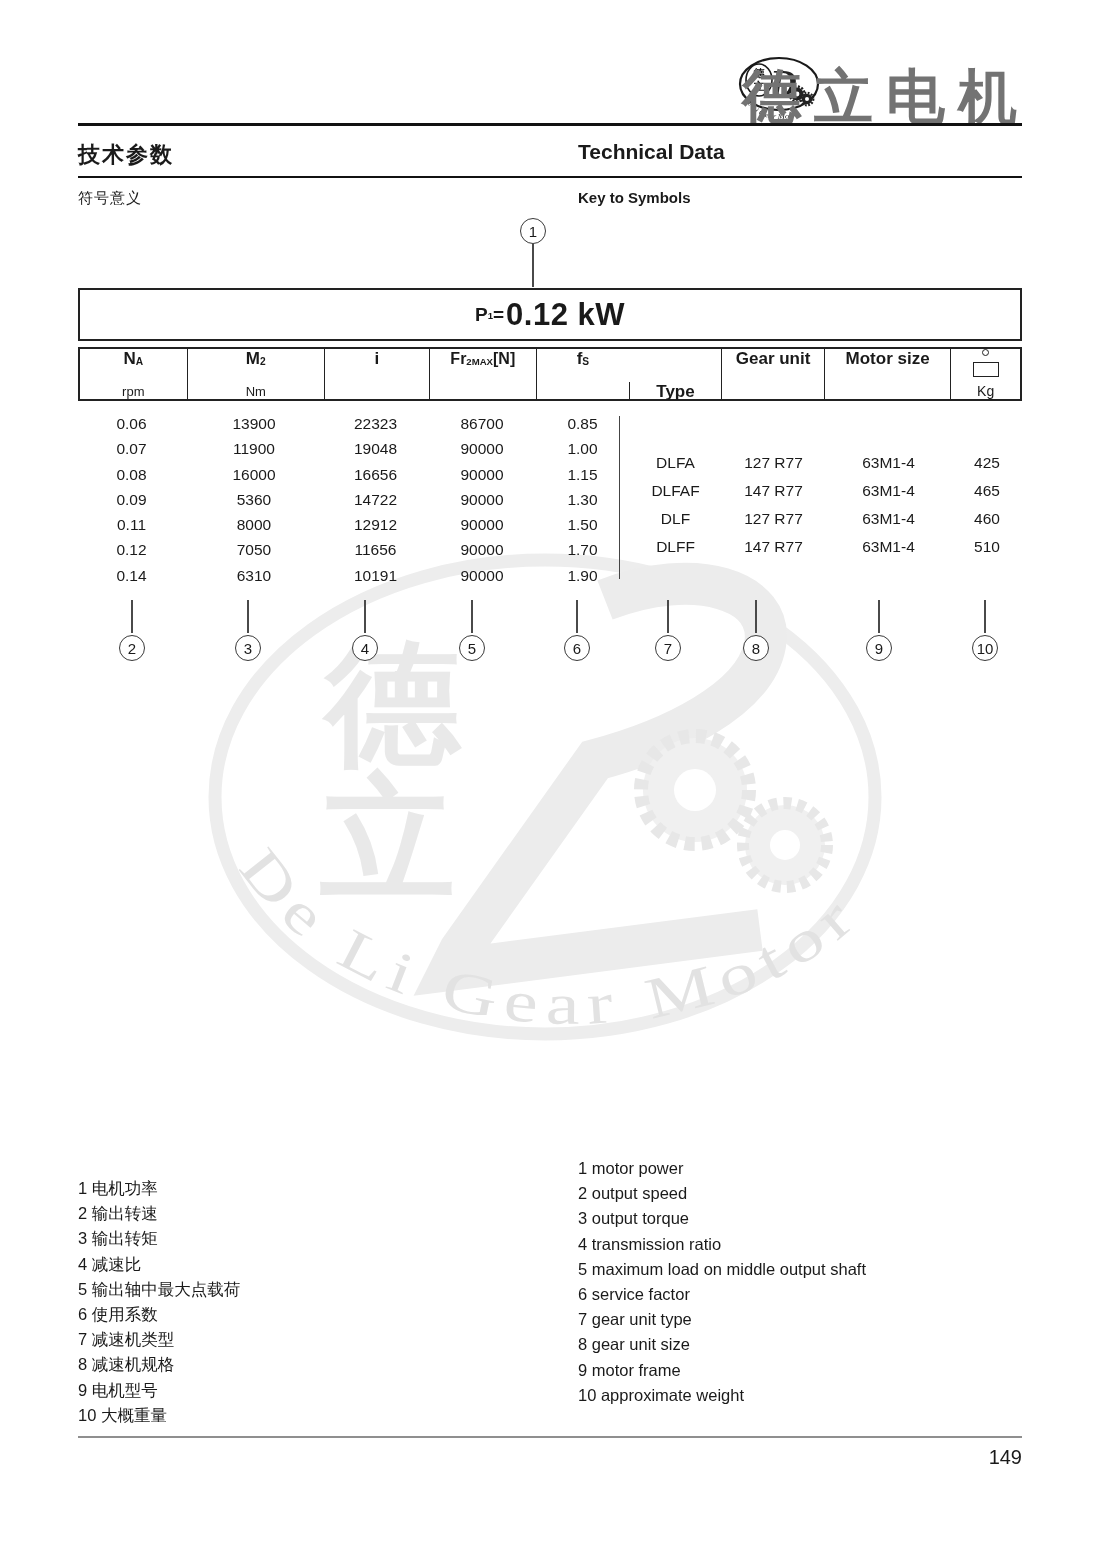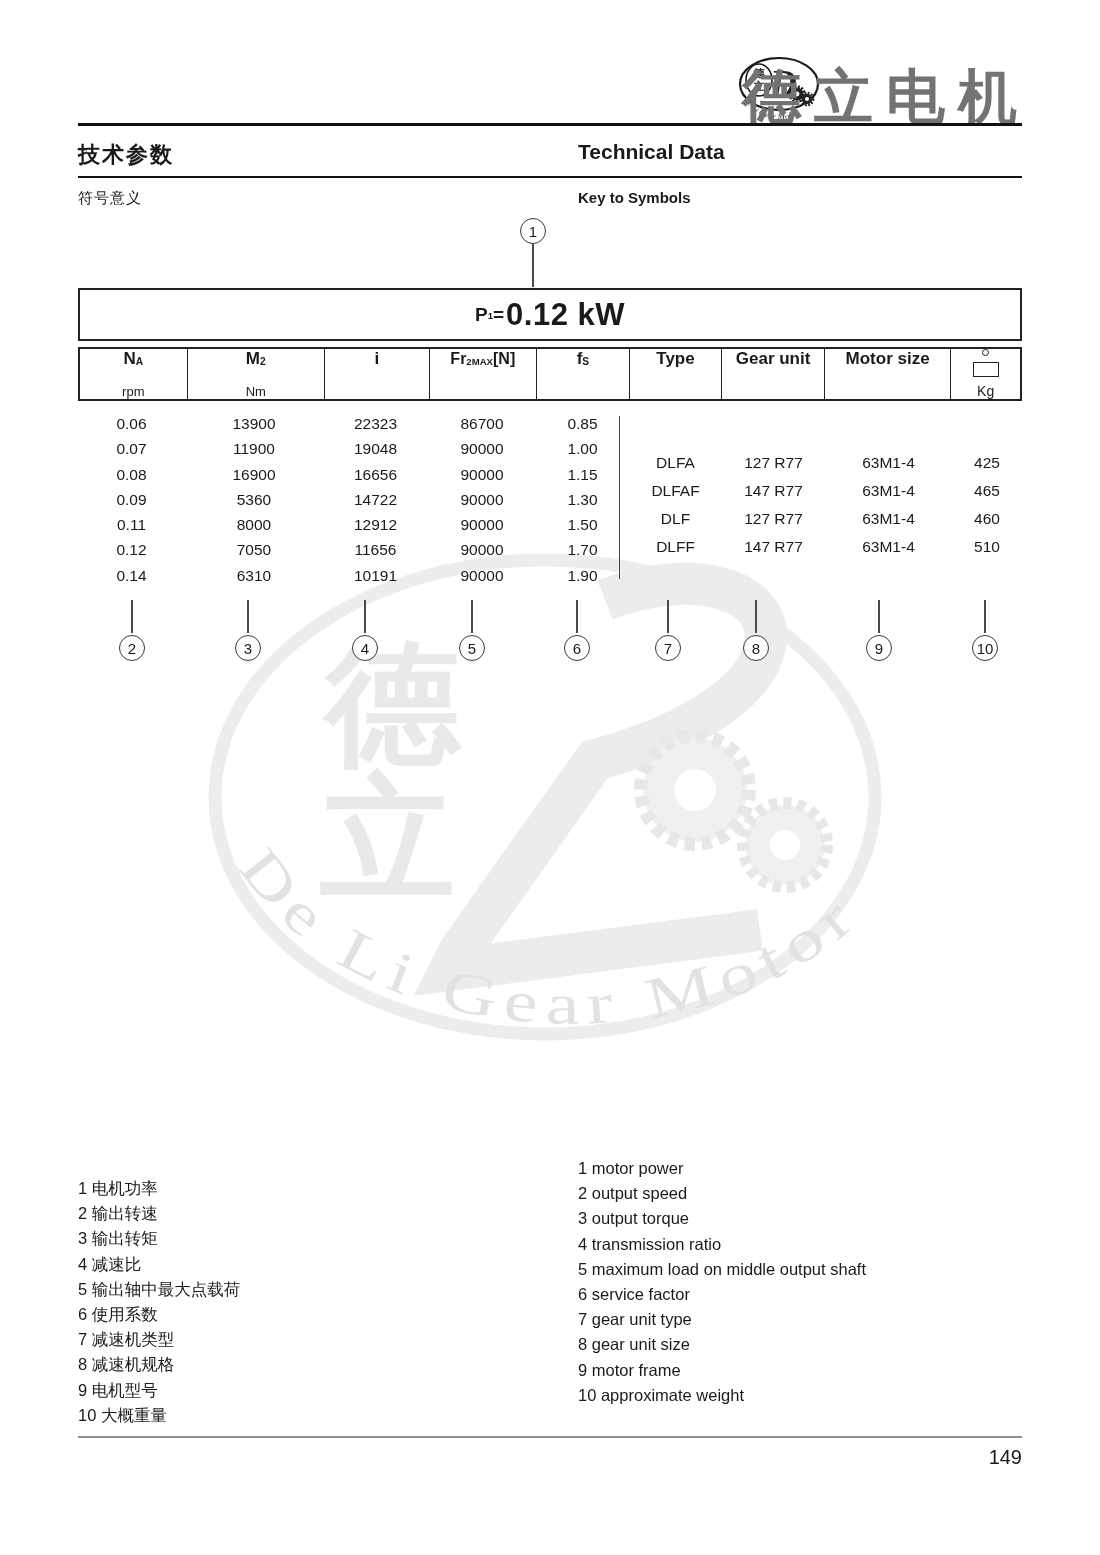--- a/index.html
+++ b/index.html
@@ -142,21 +142,21 @@
     </div>
     <div class="hcell" style="width:105px;">
       <div class="h-main">i</div>
     </div>
     <div class="hcell" style="width:108px;">
       <div class="h-main" style="font-size:16px;"><span>Fr</span><span class="sb">2MAX</span><span>[N]</span></div>
     </div>
     <div class="hcell" style="width:93px;">
       <div class="h-main"><span>f</span><span class="sb">S</span></div>
     </div>
-    <div class="hcell" style="width:93px;">
+    <div class="hcell" style="width:93px;margin-top:33px;">
       <div class="h-main">Type</div>
     </div>
     <div class="hcell" style="width:103px;">
       <div class="h-main">Gear unit</div>
     </div>
     <div class="hcell" style="width:127px;">
       <div class="h-main">Motor size</div>
     </div>
     <div class="hcell" style="width:70px;">
       <div class="w-hook"></div>
@@ -175,21 +175,21 @@
     </div>
     <div class="nrow">
       <div class="c-na">0.07</div>
       <div class="c-m2">11900</div>
       <div class="c-i">19048</div>
       <div class="c-fr">90000</div>
       <div class="c-fs">1.00</div>
     </div>
     <div class="nrow">
       <div class="c-na">0.08</div>
-      <div class="c-m2">16900</div>
+      <div class="c-m2">16000</div>
       <div class="c-i">16656</div>
       <div class="c-fr">90000</div>
       <div class="c-fs">1.15</div>
     </div>
     <div class="nrow">
       <div class="c-na">0.09</div>
       <div class="c-m2">5360</div>
       <div class="c-i">14722</div>
       <div class="c-fr">90000</div>
       <div class="c-fs">1.30</div>

